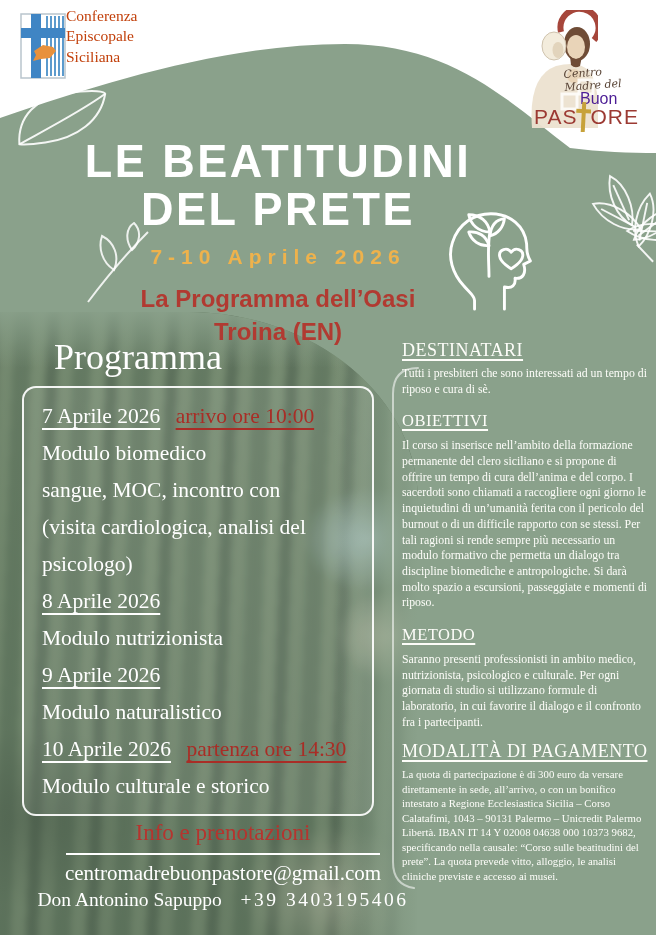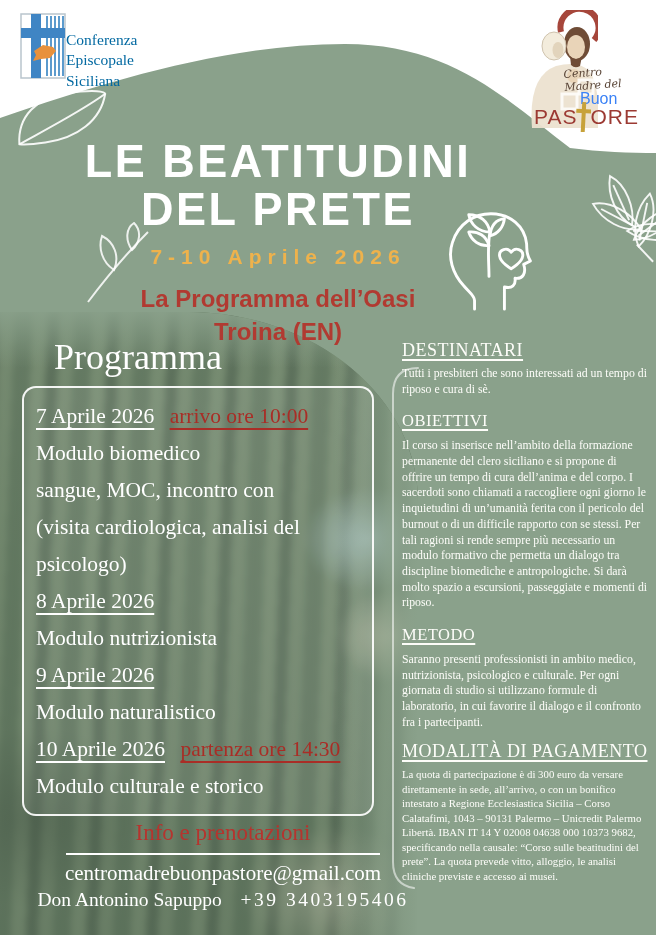--- a/index.html
+++ b/index.html
@@ -24,47 +24,47 @@
     background:
       linear-gradient(to left, rgba(138,161,139,1) 0%, rgba(138,161,139,0) 20%),
       linear-gradient(to bottom, rgba(138,161,139,0.9) 0%, rgba(138,161,139,0) 9%),
       linear-gradient(rgba(138,161,139,0.40), rgba(138,161,139,0.40));}
 
   .deco{z-index:3;}
   .deco svg{display:block;}
 
   
   .ces-logo{left:20px;top:13px;z-index:4;}
-  .ces-text{left:66px;top:30px;z-index:4;color:#0369a1;font-size:15.5px;line-height:1.32;
+  .ces-text{left:66px;top:6px;z-index:4;color:#c2410c;font-size:15.5px;line-height:1.32;
             font-family:"Liberation Serif",serif;}
   .pastore{left:516px;top:8px;width:132px;height:128px;z-index:4;}
   .pastore-script{position:absolute;left:48px;top:58px;width:84px;color:#5a4638;
      font-style:italic;font-size:11px;line-height:1.15;transform:rotate(-4deg);
      font-family:"DejaVu Serif",serif;}
-  .pastore-buon{position:absolute;left:64px;top:82px;color:#3b82f6;font-size:16px;
+  .pastore-buon{position:absolute;left:64px;top:82px;color:#4c1d95;font-size:16px;
      font-family:"Liberation Sans",sans-serif;}
   .pastore-word{position:absolute;left:18px;top:97px;color:#9c3a33;font-size:21px;
      letter-spacing:1px;font-family:"Liberation Sans",sans-serif;display:flex;align-items:flex-start;}
   .pastore-cross{width:15px;height:30px;margin:-3px -1px 0 -1px;}
 
   
   .hero{left:0;top:138px;width:556px;text-align:center;z-index:4;color:#fff;}
   .title{font-family:"Liberation Sans",sans-serif;font-weight:700;font-size:45px;
          letter-spacing:2.5px;line-height:1.06;transform:scaleY(1.02);}
   .dates{margin-top:12px;color:#eeb24c;font-family:"Liberation Sans",sans-serif;
          font-weight:700;font-size:21px;letter-spacing:6px;}
   .venue{margin-top:14px;color:#b13a31;font-family:"Liberation Sans",sans-serif;
          font-weight:700;font-size:24px;line-height:1.35;}
   .head-icon{left:436px;top:207px;z-index:4;}
 
   
   .prog-heading{left:54px;top:336px;z-index:4;color:#fff;font-size:36px;z-index:4;}
   .prog-box{left:22px;top:386px;width:352px;height:430px;z-index:4;
             border:2.5px solid rgba(255,255,255,0.92);border-radius:14px;
-            background:rgba(255,255,255,0.08);padding:10px 12px;box-sizing:border-box;}
+            background:rgba(255,255,255,0.08);padding:10px 18px;box-sizing:border-box;}
   .prog-line{color:#fff;font-size:21.5px;line-height:37px;white-space:nowrap;}
   .prog-date{text-decoration:underline;text-decoration-thickness:2px;text-underline-offset:5px;}
   .prog-note{color:#a92d26;margin-left:10px;text-decoration:underline;
              text-decoration-thickness:2px;text-underline-offset:5px;}
 
   
   .divider{position:absolute;inset:0;z-index:3;pointer-events:none;}
   .col{left:402px;top:340px;width:247px;z-index:4;color:#fdfdf9;}
   .sec{margin-bottom:11px;}
   .sec h3{margin:0 0 5px 0;font-weight:normal;letter-spacing:0.5px;

